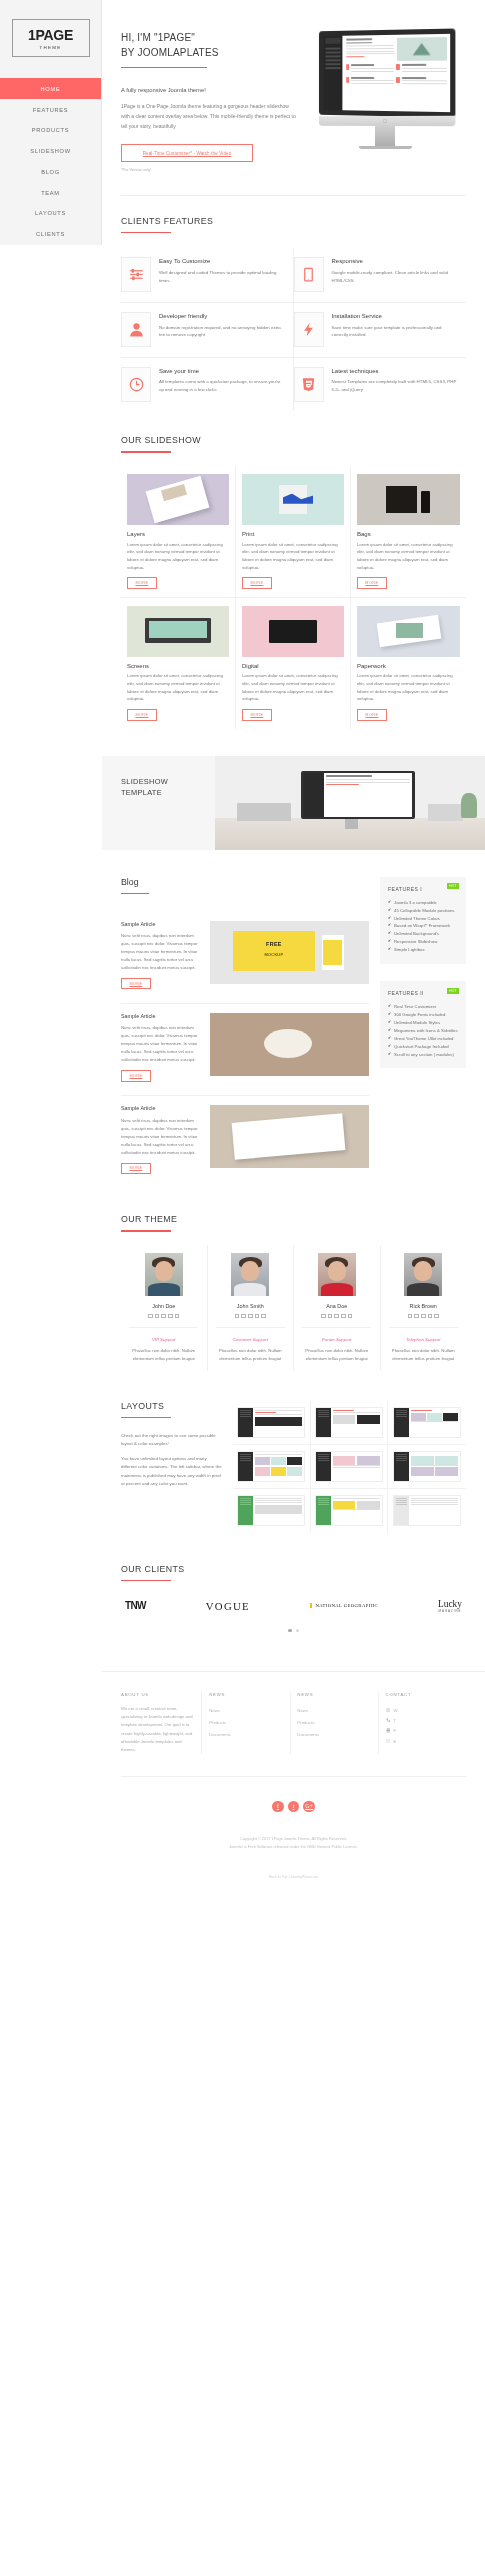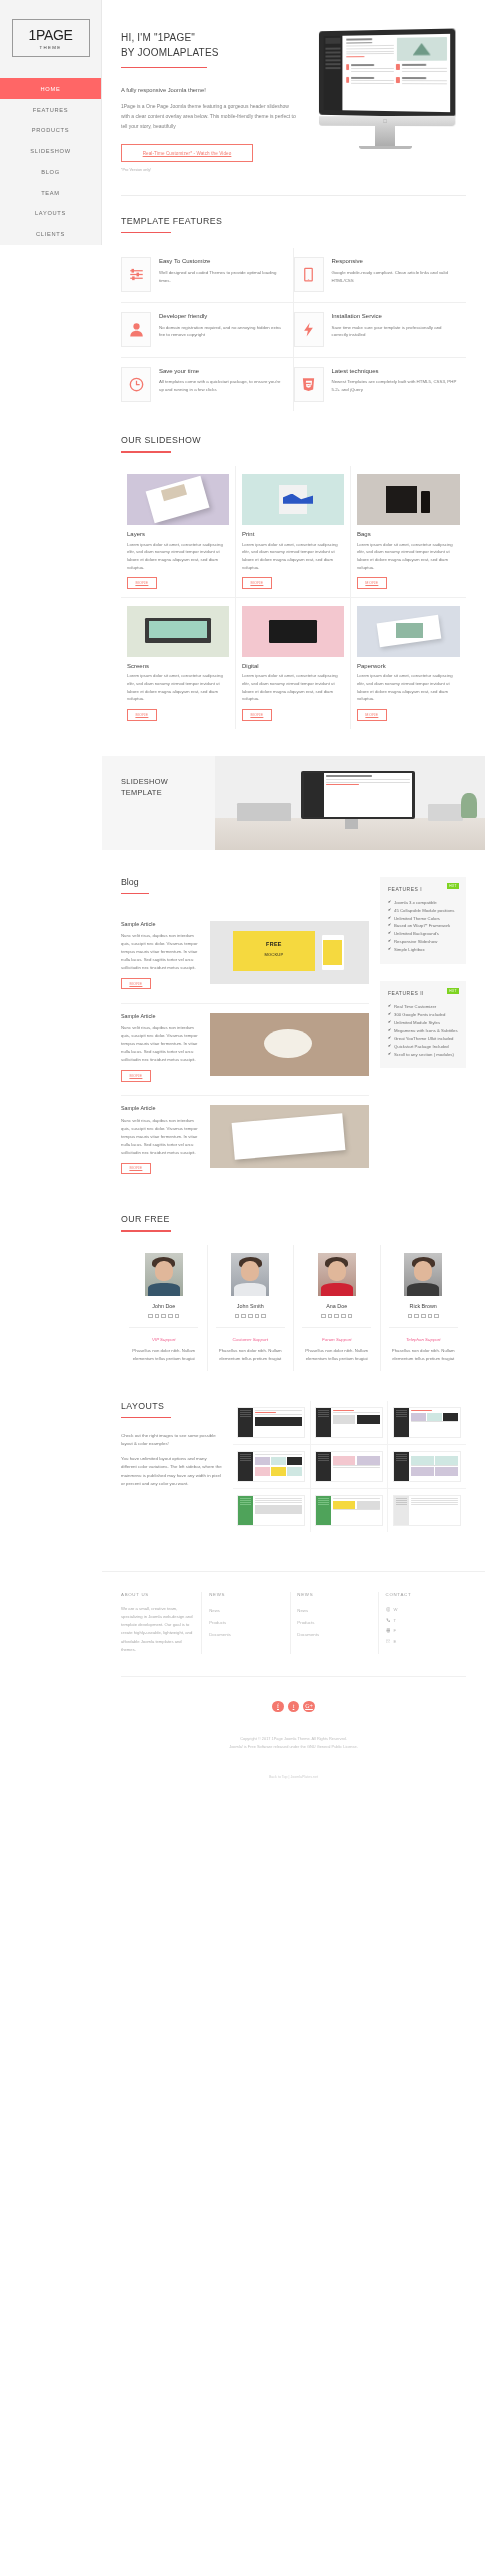--- a/index.html
+++ b/index.html
@@ -24,21 +24,21 @@
     align-self: flex-start;
   }
   .logo-box {
     width: 78px;
     margin: 0 auto 21.6px auto;
     border: 0.7px solid #9a9a9a;
     padding: 8px 2.7px 5.4px 2.7px;
     text-align: center;
     background: #f4f4f4;
   }
-  .logo-main { font-size: 14px; letter-spacing: -0.3px; color: #232323; line-height: 1; font-weight: 400; }
+  .logo-main { font-size: 14px; letter-spacing: -0.3px; color: #232323; line-height: 1; font-weight: 700; }
   .logo-sub { font-size: 4.4px; letter-spacing: 1.3px; color: #3a3a3a; margin-top: 3.4px; }
   .nav { list-style: none; }
   .nav li { text-align: center; }
   .nav a {
     display: block;
     padding: 7.4px 2.7px;
     font-size: 5.7px;
     letter-spacing: 0.7px;
     color: #6d6d6d;
     text-decoration: none;
@@ -407,21 +407,21 @@
           </div>
           <div class="imac-neck"></div>
           <div class="imac-base"></div>
         </div>
       </div>
     </section>
 
     <div class="divider"></div>
 
     <section class="features">
-      <h2 class="sec-title">TEMPLATE FEATURES</h2>
+      <h2 class="sec-title">CLIENTS FEATURES</h2>
       <div class="rule"></div>
 
       <div class="feat-grid">
 
         <div class="feat-cell brd-r brd-b">
           <div class="feat-icon">
             <span class="ic">
                 <svg viewBox="0 0 24 24">
                   <rect x="2" y="5" width="20" height="2"></rect>
                   <rect x="2" y="11" width="20" height="2"></rect>
@@ -662,21 +662,21 @@
             <li>Great YooTheme UIkit included</li>
             <li>Quickstart Package Included</li>
             <li>Scroll to any section ( modules)</li>
           </ul>
         </div>
 
       </aside>
     </section>
 
     <section class="team">
-      <h2 class="sec-title">OUR FREE</h2>
+      <h2 class="sec-title">OUR THEME</h2>
       <div class="rule"></div>
 
       <div class="team-grid">
 
         <div class="team-cell brd-r">
           <div class="avatar a1 t1">
               <span class="hair"></span>
               <span class="face"></span>
               <span class="torso"></span>
             </div>
@@ -930,20 +930,39 @@
                 <div class="l"></div>
                 <div class="l"></div>
                 <div class="l"></div>
               </div>
             </div>
         </div>
 
       </div>
     </section>
 
+    <section class="clients">
+      <h2 class="sec-title">OUR CLIENTS</h2>
+      <div class="rule"></div>
+
+      <div class="cli-row">
+        <div class="cli tnw">TNW</div>
+        <div class="cli vogue">VOGUE</div>
+        <div class="cli natgeo">NATIONAL GEOGRAPHIC</div>
+        <div class="cli lucky">
+          <span>Lucky</span>
+          <small>MAGAZINE</small>
+        </div>
+      </div>
+
+      <div class="dots">
+        <span class="on"></span>
+        <span></span>
+      </div>
+    </section>
 
     <footer class="footer">
       <div class="fcol brd-r">
         <h5>ABOUT US</h5>
         <p>We are a small, creative team, specializing in Joomla web-design and template development. Our goal is to create highly-useable, lightweight, and affordable Joomla templates and themes.</p>
       </div>
       <div class="fcol brd-r">
         <h5>NEWS</h5>
         <ul>
           <li>

